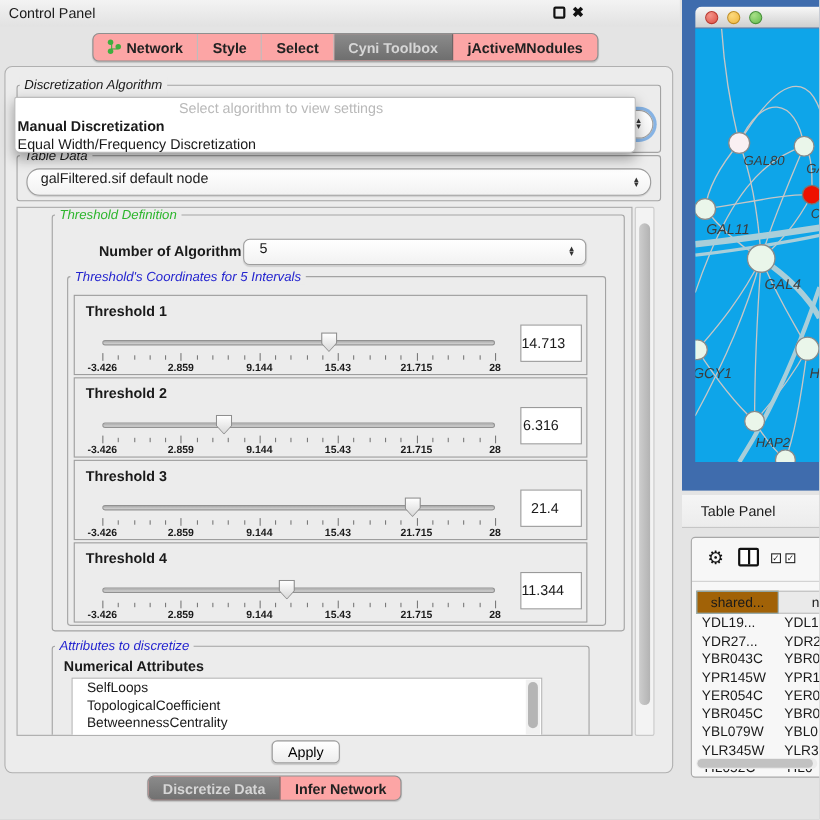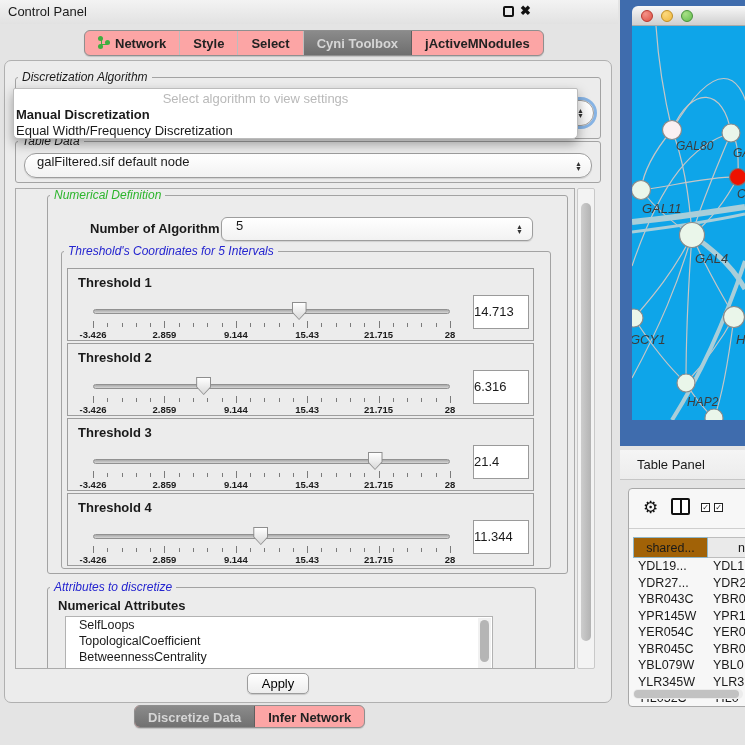--- a/index.html
+++ b/index.html
@@ -64,21 +64,21 @@
   .thumb { position:absolute; top:3px; width:15px; height:18px;
     clip-path:polygon(0 0,100% 0,100% 55%,50% 100%,0 55%); background:#8e8e8e; }
   .thumb i { position:absolute; left:1px; top:1px; right:1px; bottom:1px;
     clip-path:polygon(0 0,100% 0,100% 55%,50% 100%,0 55%); background:linear-gradient(#ffffff,#d9d9d9); }
   .tickrow { position:absolute; left:0; right:0; top:22px; height:7px; }
   .tick { position:absolute; top:2px; width:1px; height:4px; background:#7a7a7a; }
   .tick.major { top:0; height:7px; }
   .ticklabels { position:absolute; left:0; right:0; top:30px; height:10px; }
   .ticklabel { position:absolute; transform:translateX(-50%); font-size:9.5px; font-weight:bold; white-space:nowrap; }
   .valuebox { position:absolute; left:405px; top:26px; width:56px; height:34px; background:#fff;
-    border:1px solid #9a9a9a; font-size:13px; text-align:left; line-height:32px; padding-right:8px; }
+    border:1px solid #9a9a9a; font-size:13px; text-align:right; line-height:32px; padding-right:20px; }
   
   .attr-list { position:absolute; left:17px; top:28px; width:428px; height:62px; background:#fff;
     border:1px solid #b2b2b2; font-size:12.5px; overflow:hidden; }
   .attr-item { padding-left:13px; line-height:16px; white-space:nowrap; }
   .attr-scroll { position:absolute; right:1px; top:1px; width:13px; height:58px; background:#f1f1f1; }
   .attr-scroll .vthumb { position:absolute; left:2px; top:2px; width:9px; height:42px;
     border-radius:5px; background:#b5b5b5; }
   .btn { position:absolute; background:linear-gradient(#ffffff,#ededed); border:1px solid #9c9c9c;
     border-radius:5px; font-size:13px; text-align:center; box-shadow:0 1px 1px rgba(0,0,0,.15); }
   
@@ -167,21 +167,21 @@
       <span class="grp-label">Table Data</span>
       <div class="combo" style="left:8px; top:11px; width:568px; height:25px; border-radius:12px; padding-left:12px;">
         <span>galFiltered.sif default node</span>
         <span class="stepper">▲<br>▼</span>
       </div>
     </div>
 
     <div class="viewport">
 
       <div class="grp" style="left:31px; top:6px; width:521px; height:379px;">
-        <span class="grp-label green">Numerical Definition</span>
+        <span class="grp-label green">Threshold Definition</span>
 
         <span style="position:absolute; left:42px; top:25px; font-size:13px; font-weight:bold;">Number of Algorithm</span>
         <div class="combo" style="left:173px; top:21px; width:312px; height:24px; border-radius:6px; padding-left:14px;">
           <span>5</span>
           <span class="stepper">▲<br>▼</span>
         </div>
 
         <div class="grp" style="left:13px; top:55px; width:490px; height:318px;">
           <span class="grp-label blue">Threshold's Coordinates for 5 Intervals</span>
 

